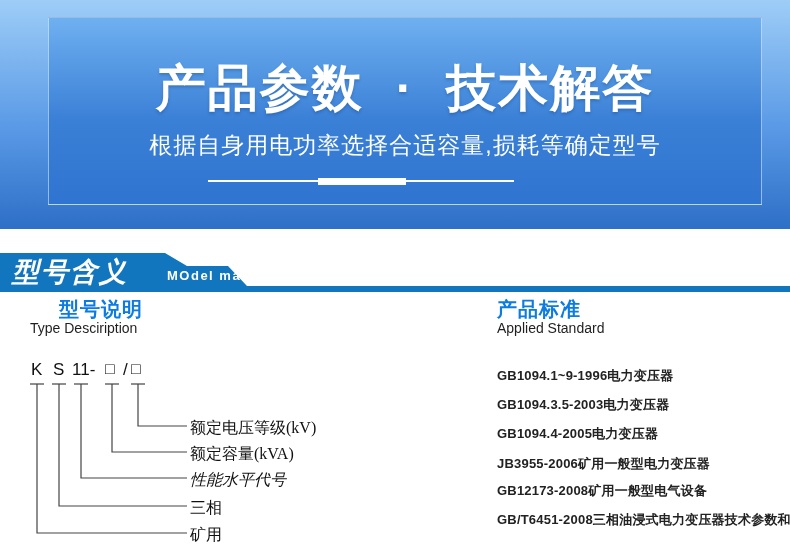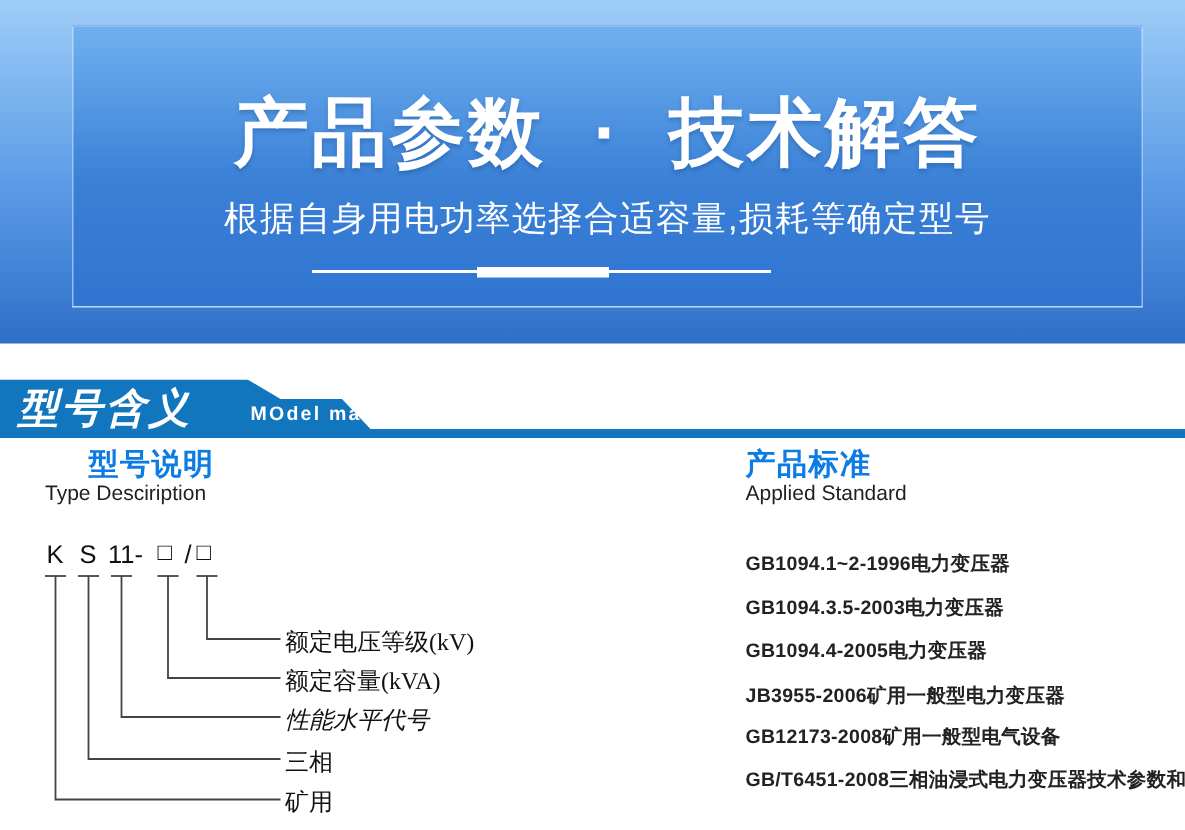--- a/index.html
+++ b/index.html
@@ -131,20 +131,20 @@
 
   <div class="diagram-label dl-0">额定电压等级(kV)</div>
   <div class="diagram-label dl-1">额定容量(kVA)</div>
   <div class="diagram-label dl-2">性能水平代号</div>
   <div class="diagram-label dl-3">三相</div>
   <div class="diagram-label dl-4">矿用</div>
 
   <div class="col-heading-cn h-right-cn">产品标准</div>
   <div class="col-heading-en h-right-en">Applied Standard</div>
 
-  <div class="standard-item st-0">GB1094.1~2-1996电力变压器</div>
+  <div class="standard-item st-0">GB1094.1~9-1996电力变压器</div>
   <div class="standard-item st-1">GB1094.3.5-2003电力变压器</div>
   <div class="standard-item st-2">GB1094.4-2005电力变压器</div>
   <div class="standard-item st-3">JB3955-2006矿用一般型电力变压器</div>
   <div class="standard-item st-4">GB12173-2008矿用一般型电气设备</div>
   <div class="standard-item st-5">GB/T6451-2008三相油浸式电力变压器技术参数和要求</div>
 
 </div>
 
 </body></html>

